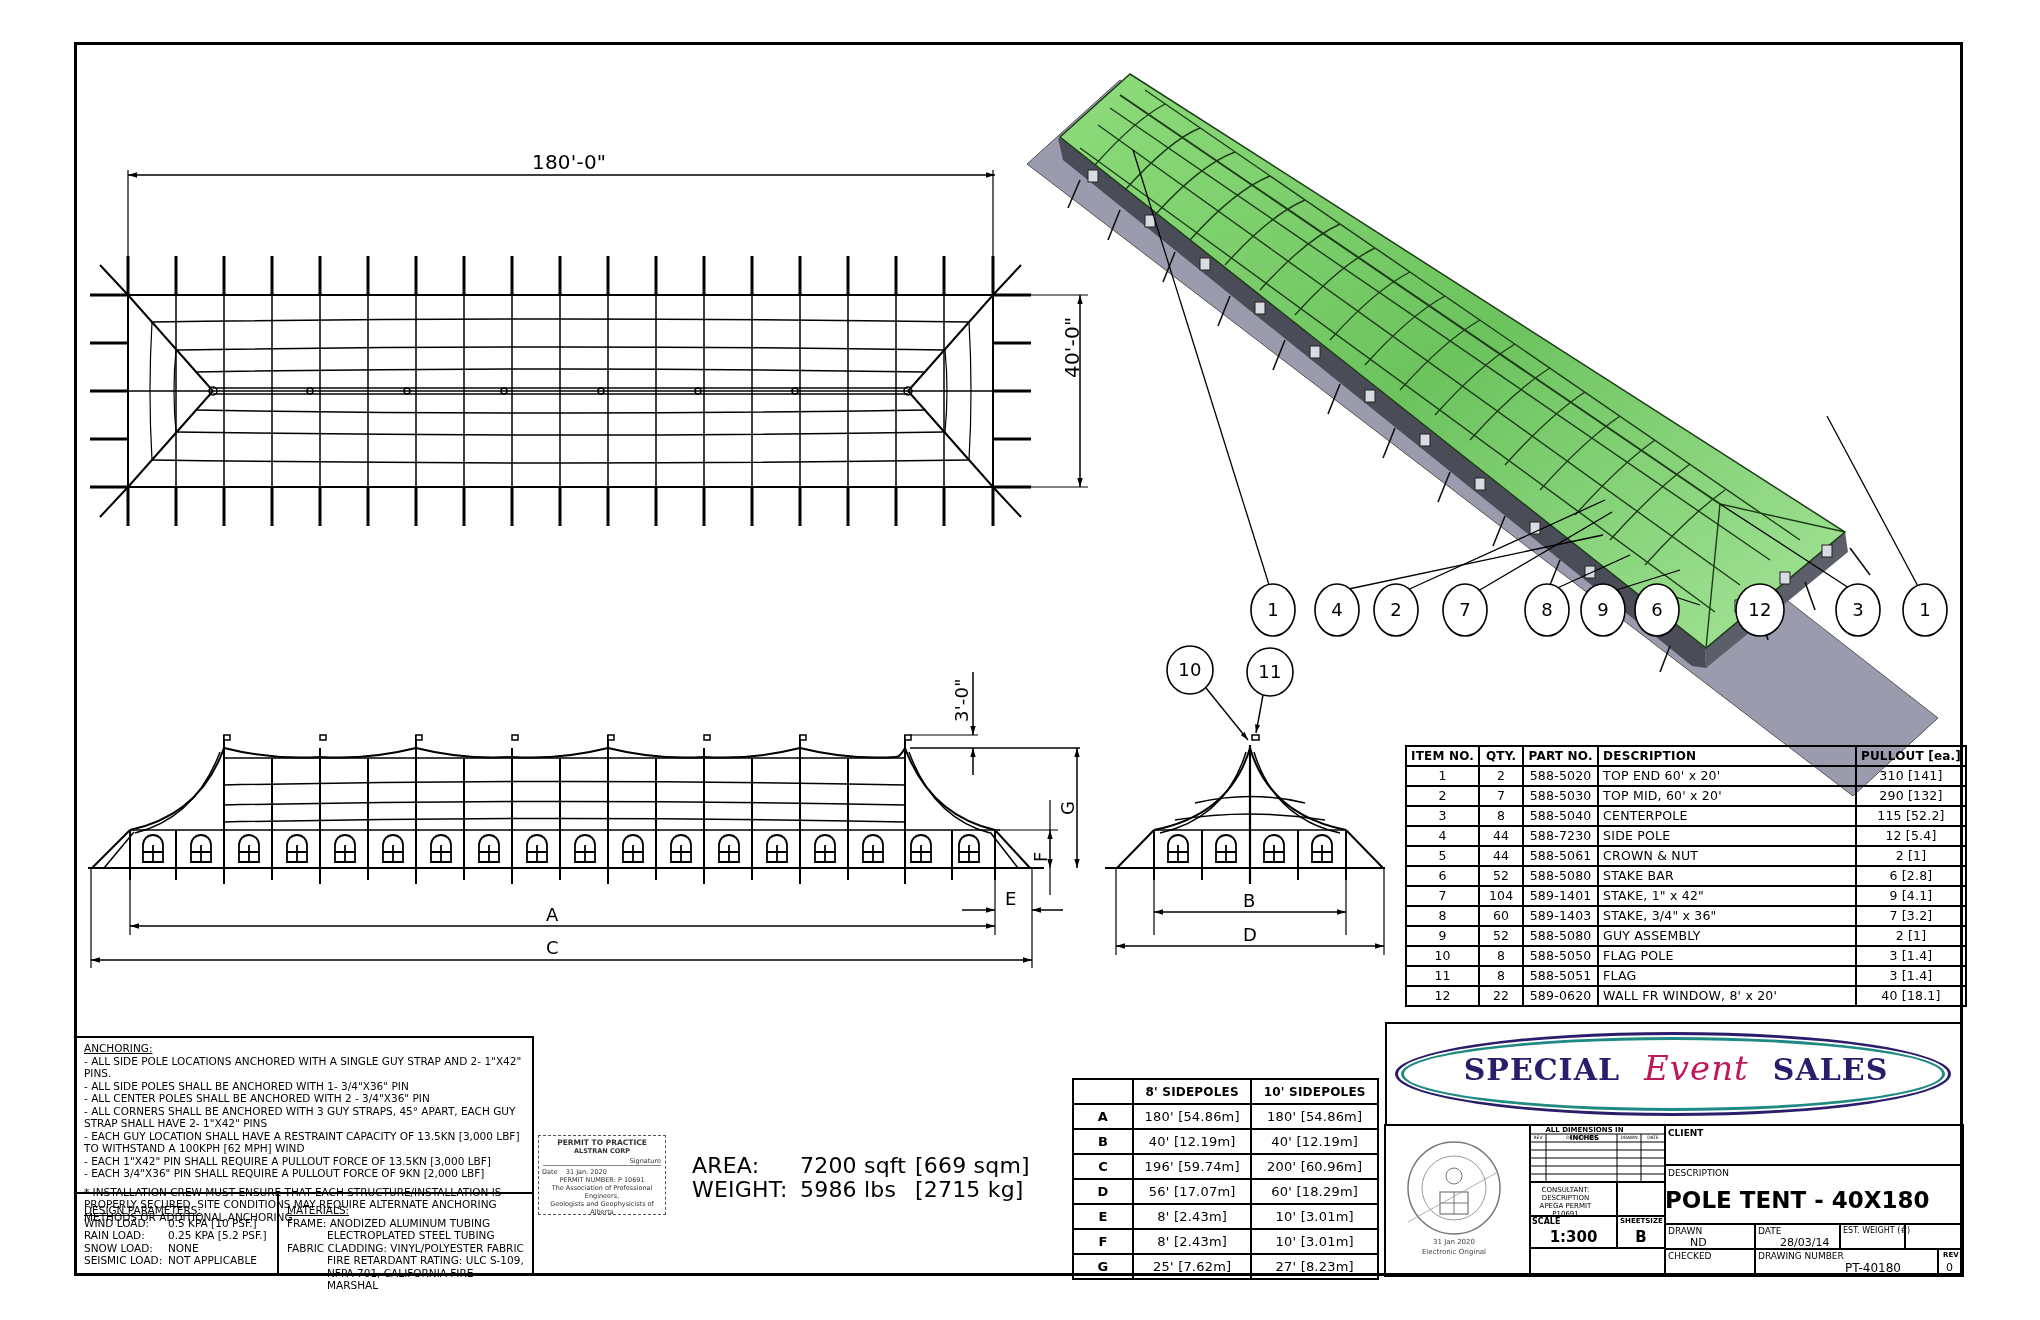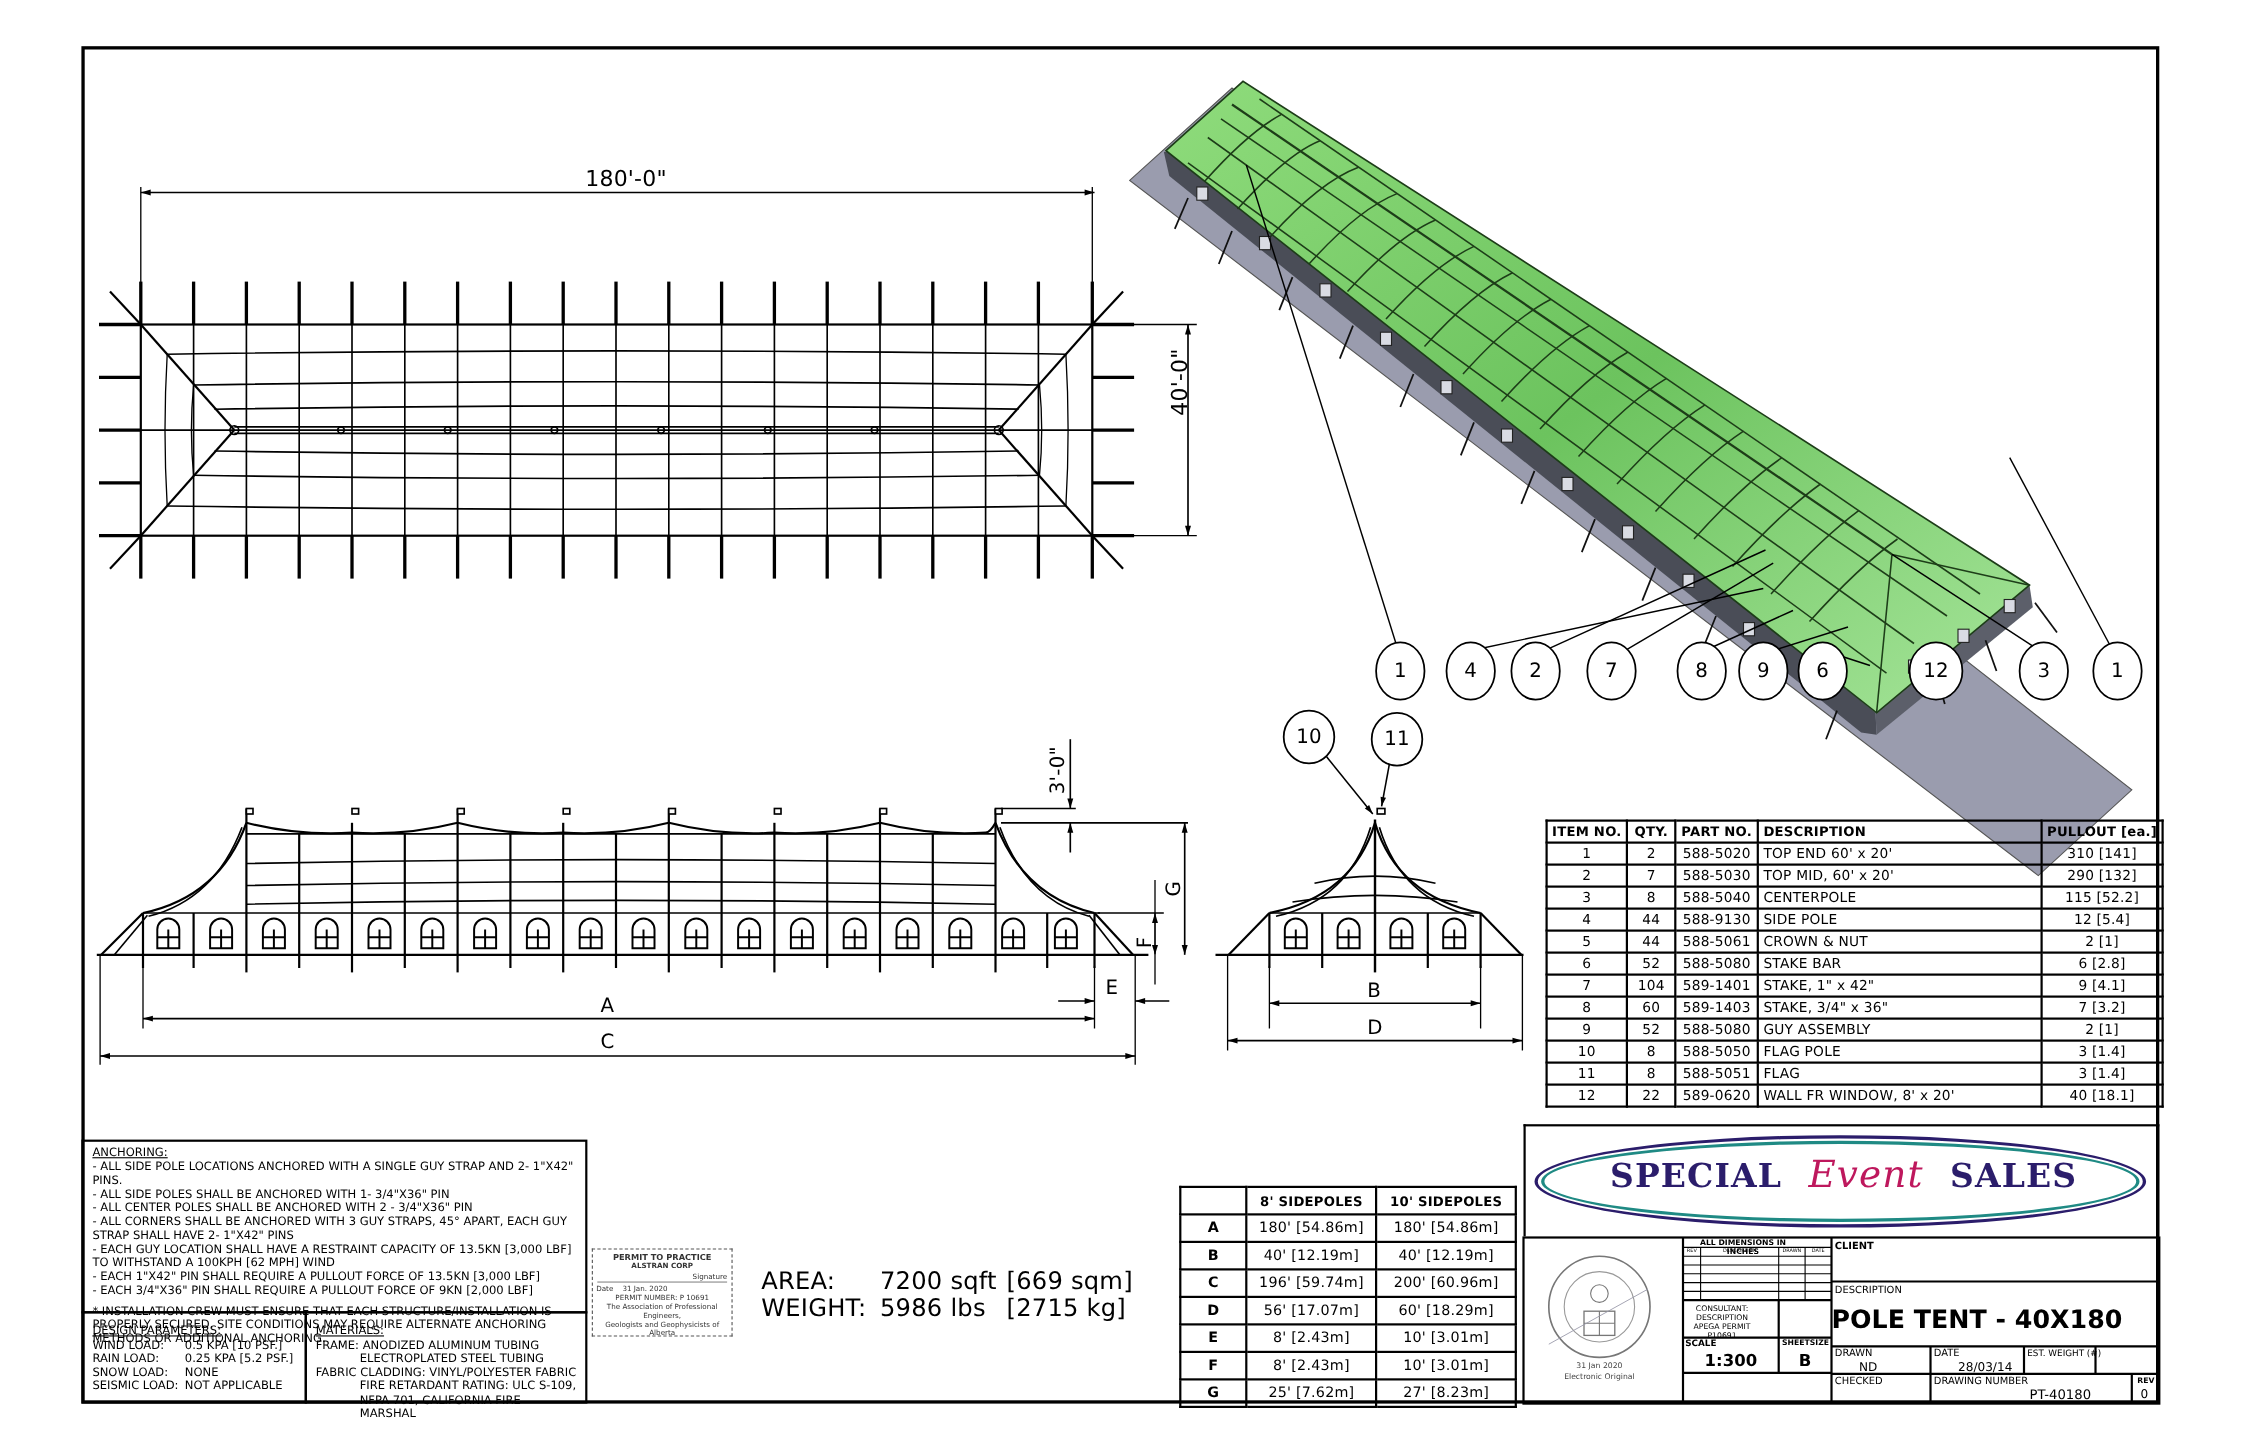--- a/index.html
+++ b/index.html
@@ -486,21 +486,21 @@
     <tr>
         <td class="c">3</td>
         <td class="c">8</td>
         <td class="c">588-5040</td>
         <td class="l">CENTERPOLE</td>
         <td class="c">115 [52.2]</td>
       </tr>
     <tr>
         <td class="c">4</td>
         <td class="c">44</td>
-        <td class="c">588-9130</td>
+        <td class="c">588-7230</td>
         <td class="l">SIDE POLE</td>
         <td class="c">12 [5.4]</td>
       </tr>
     <tr>
         <td class="c">5</td>
         <td class="c">44</td>
         <td class="c">588-5061</td>
         <td class="l">CROWN &amp; NUT</td>
         <td class="c">2 [1]</td>
       </tr>

